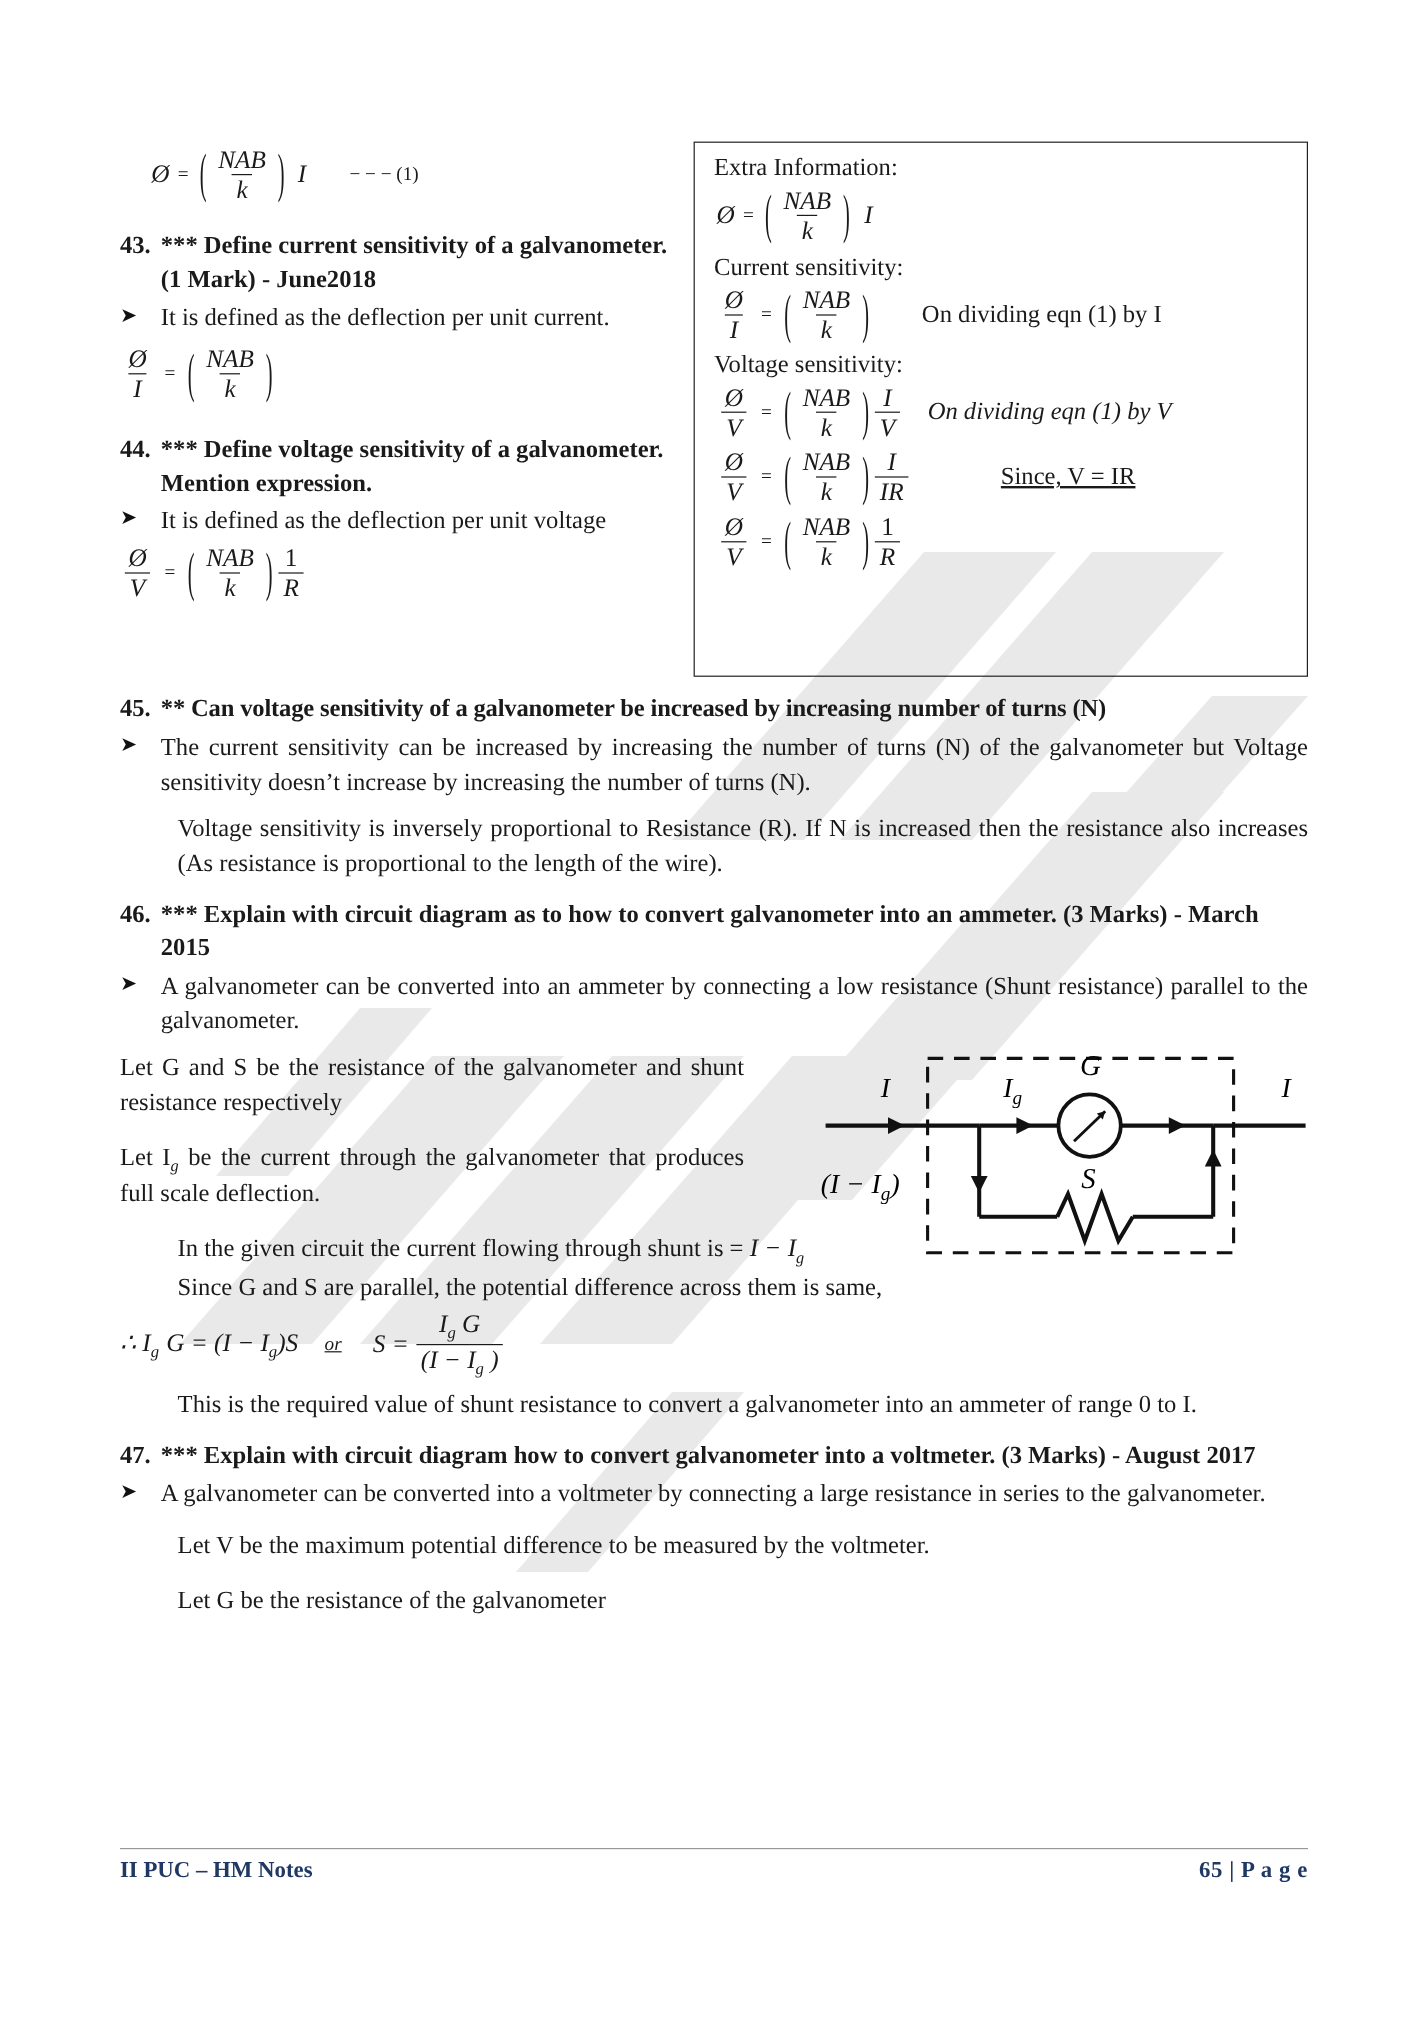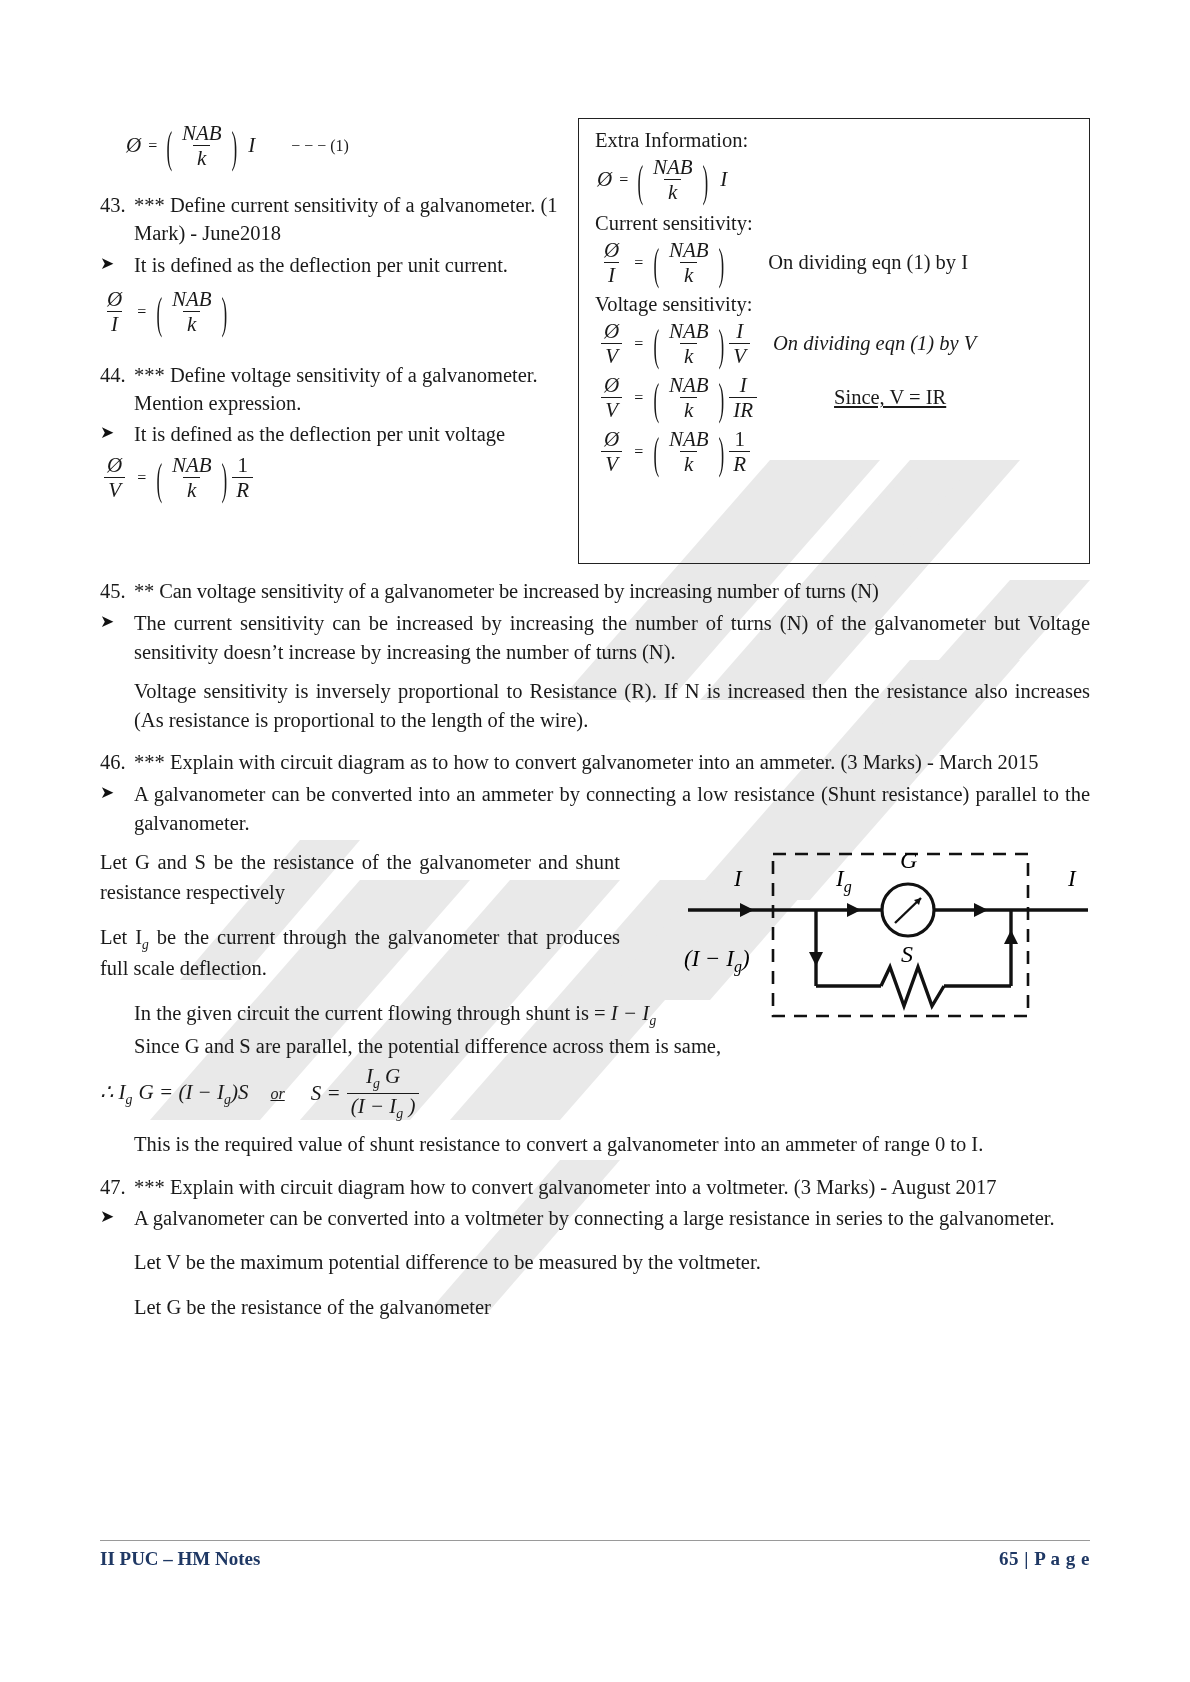--- a/index.html
+++ b/index.html
@@ -35,21 +35,21 @@
     line-height:1.42;
     text-align:justify;
     margin:0 0 9px 0;
   }
   .narrow { font-stretch:condensed; }
 
   
   .qa {
     display:flex;
     align-items:flex-start;
-    font-weight:normal;
+    font-weight:bold;
     font-size:20.5px;
     line-height:1.36;
     margin:10px 0 3px 0;
   }
   .qa .num { width:34px; flex:0 0 34px; }
   .qa .body { flex:1 1 auto; }
 
   
   .bul {
     display:flex;
@@ -60,21 +60,21 @@
   }
   .bul .mk {
     width:34px; flex:0 0 34px;
     font-family:"DejaVu Sans", sans-serif;
     font-size:17px;
     line-height:1.5;
     color:#111;
   }
   .bul .body { flex:1 1 auto; text-align:justify; }
 
-  .indent { margin-left:34px; }
+  .indent { margin-left:48px; }
 
   
   .topwrap { display:flex; gap:16px; align-items:flex-start; }
   .topleft { width:462px; flex:0 0 462px; }
   .topright { flex:1 1 auto; }
 
   .extrabox {
     border:1.6px solid #222;
     padding:10px 12px 12px 14px;
     min-height:446px;

